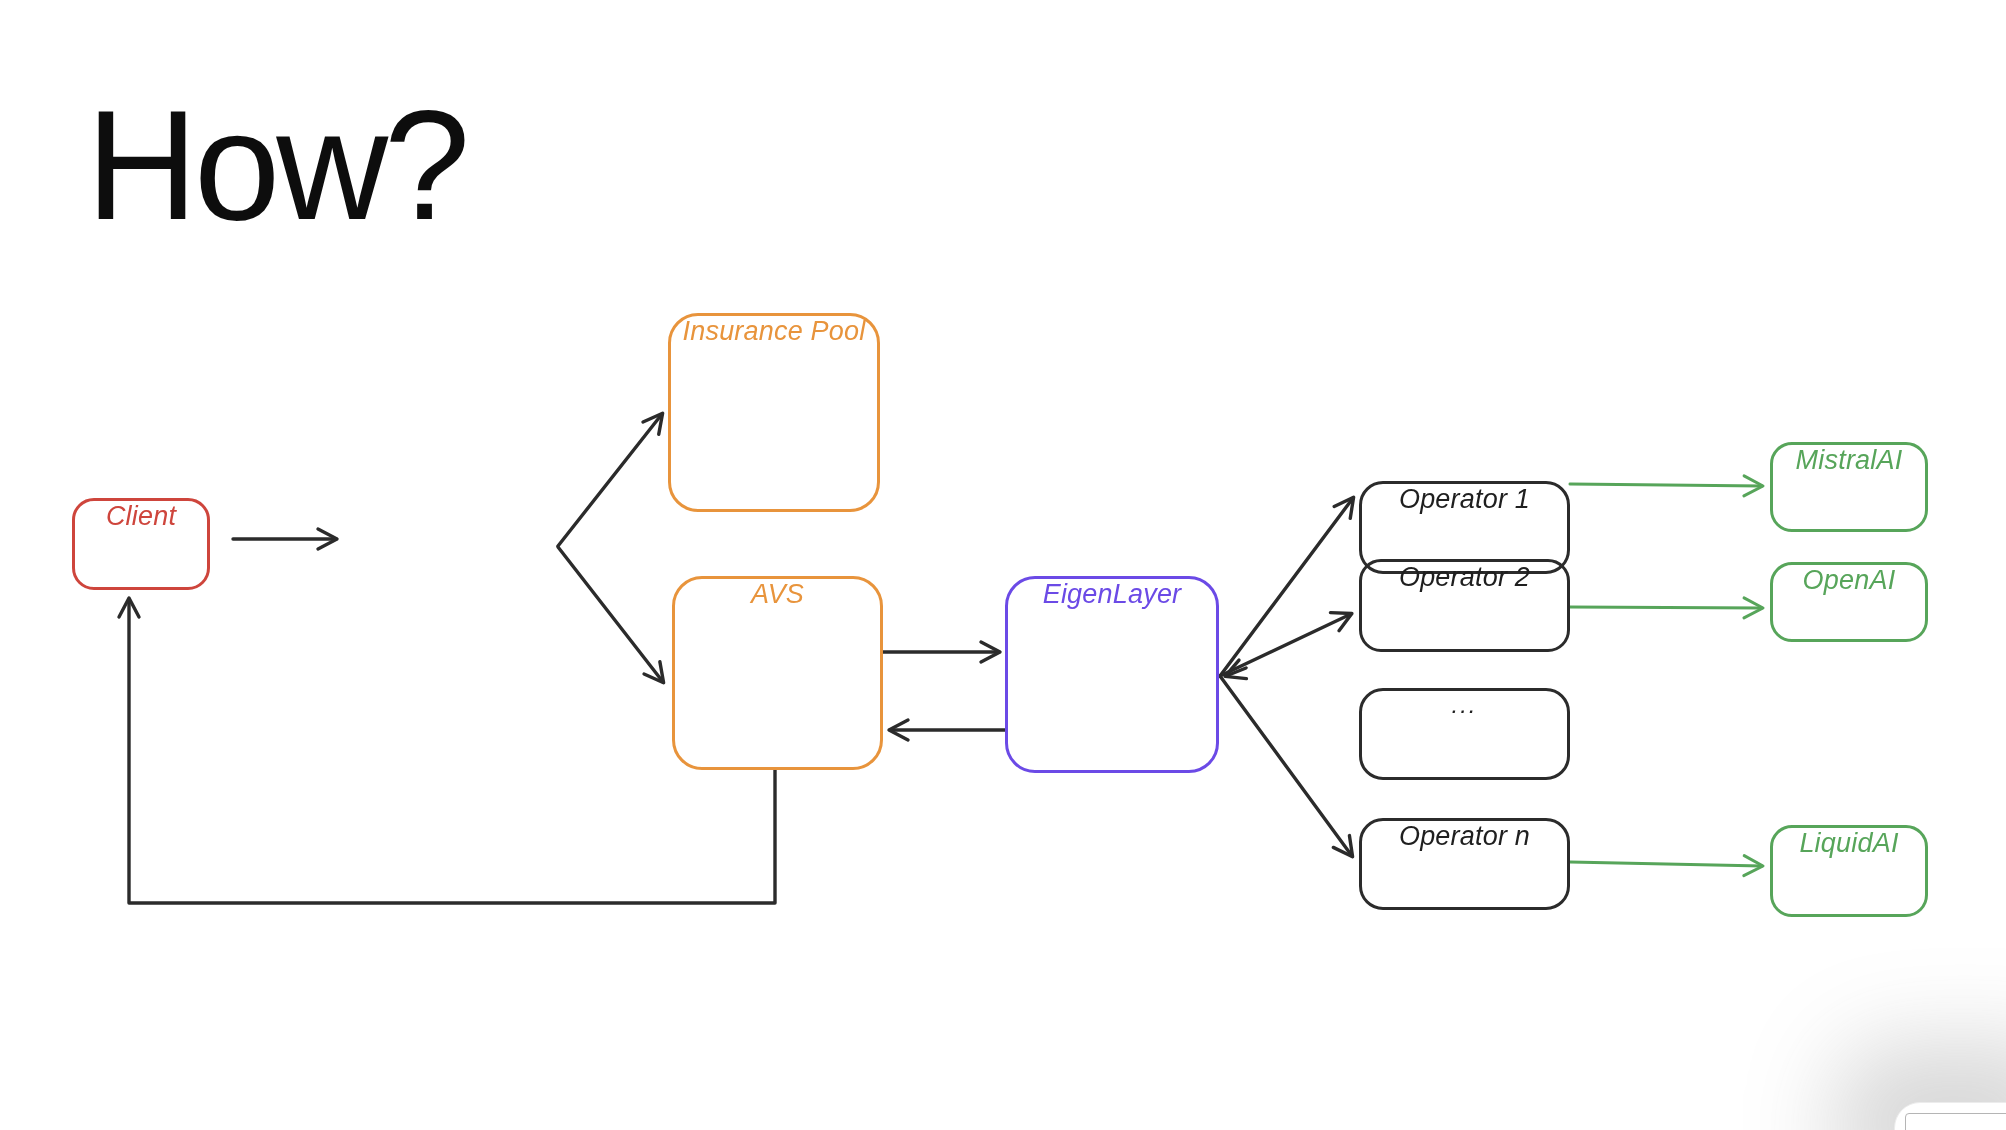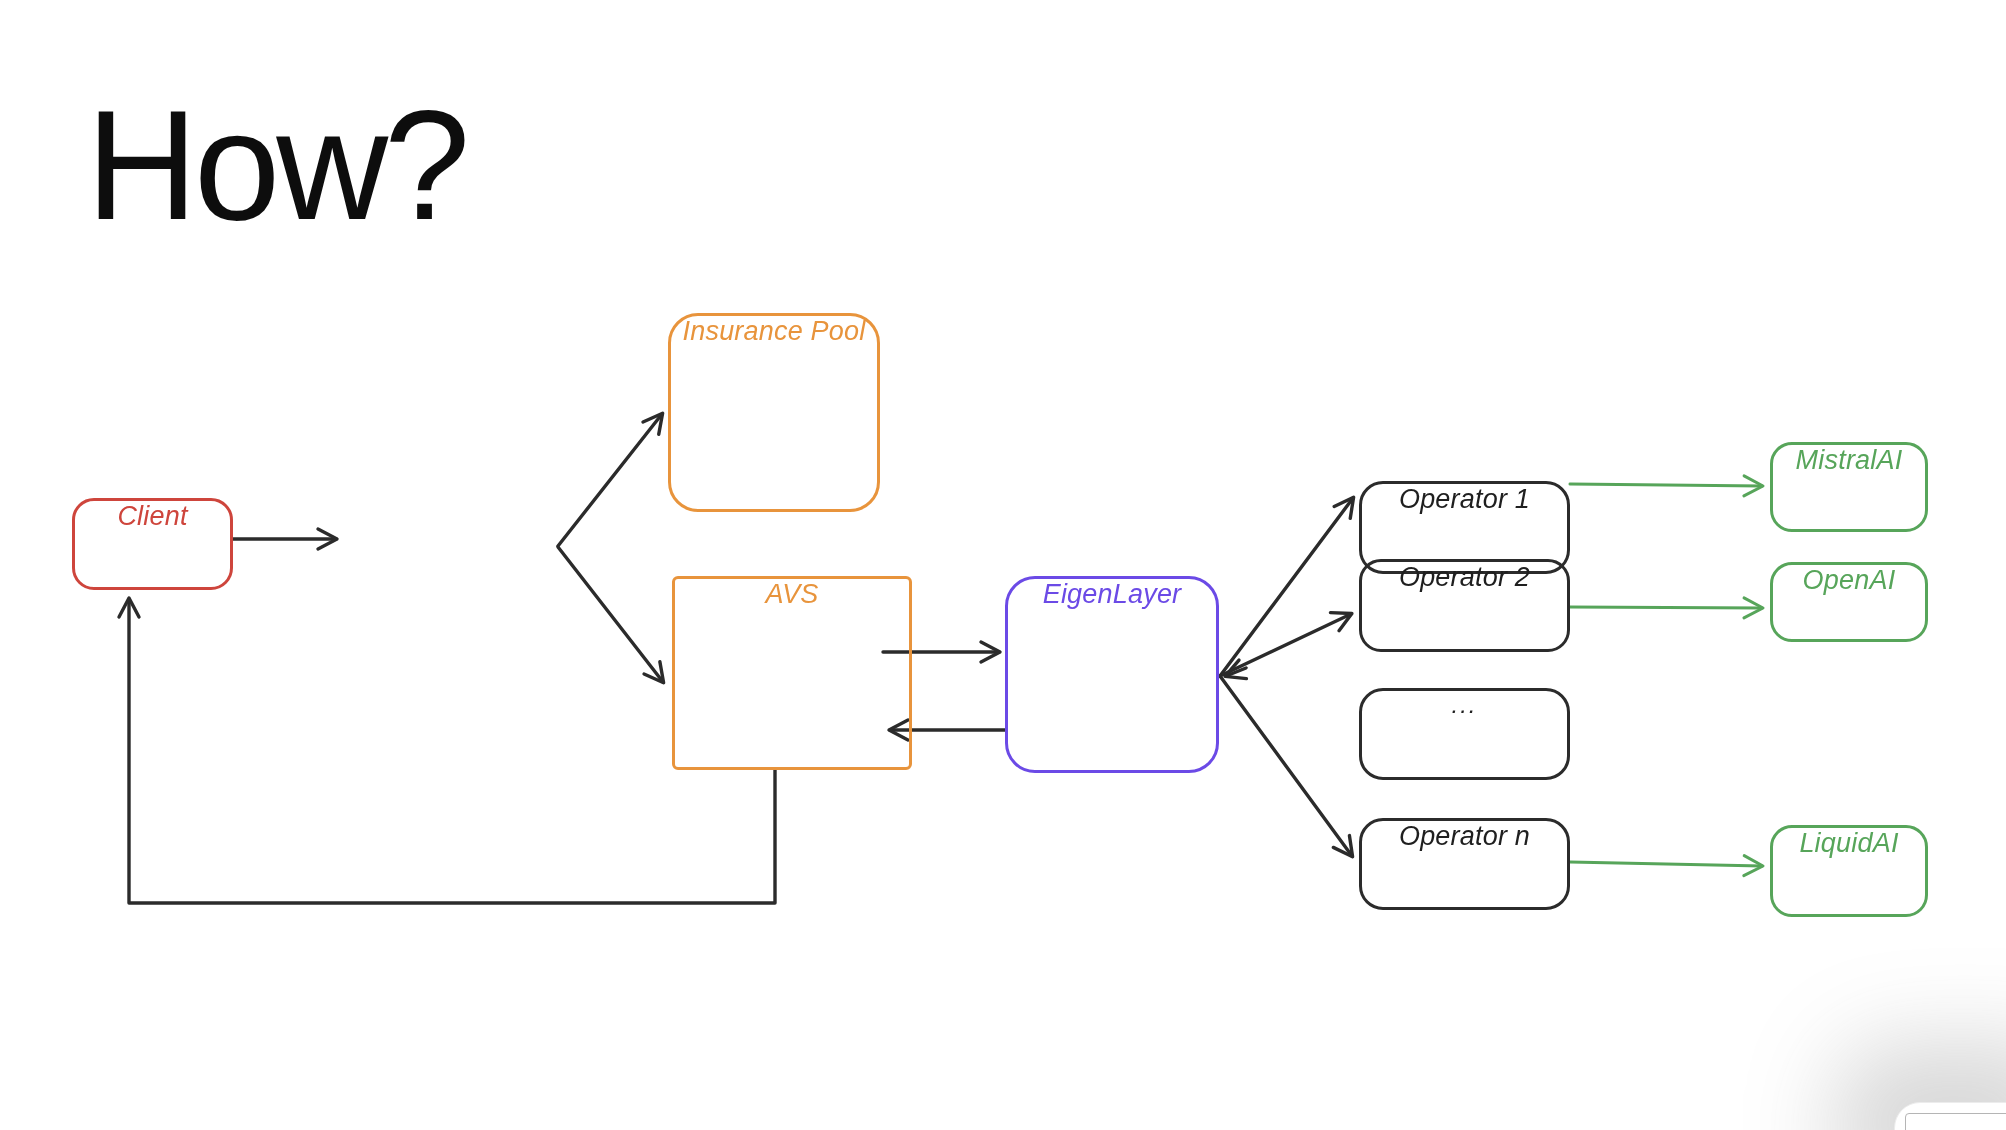--- a/index.html
+++ b/index.html
@@ -10,28 +10,28 @@
   #title{
     position:absolute;left:86px;top:88px;
     font-size:155px;line-height:1;font-weight:500;letter-spacing:-4px;
     color:#0d0d0d;
   }
   .node{
     position:absolute;box-sizing:border-box;
     display:flex;align-items:flex-start;justify-content:center;
     font-size:27px;letter-spacing:.2px;background:transparent;font-style:italic;
   }
-  .n-client{left:72px;top:498px;width:161px;height:92px;
+  .n-client{left:72px;top:498px;width:138px;height:92px;
     border:3px solid var(--red,#ce453c);border-radius:22px;color:var(--red,#ce453c);}
   .n-chatbot{left:342px;top:445px;width:215px;height:195px;
     border:3px dashed var(--dark,#2b2b2b);border-radius:30px;color:#262626;}
   .n-insurance{left:668px;top:313px;width:212px;height:199px;
     border:3px solid var(--orange,#e8943c);border-radius:30px;color:var(--orange,#e8943c);}
-  .n-avs{left:672px;top:576px;width:240px;height:194px;
-    border:3px solid var(--orange,#e8943c);border-radius:6px;color:var(--orange,#e8943c);}
+  .n-avs{left:672px;top:576px;width:211px;height:194px;
+    border:3px solid var(--orange,#e8943c);border-radius:30px;color:var(--orange,#e8943c);}
   .n-eigen{left:1005px;top:576px;width:214px;height:197px;
     border:3px solid var(--purple,#6b4ae6);border-radius:30px;color:var(--purple,#6b4ae6);}
   .n-op{left:1359px;width:211px;border:3px solid var(--dark,#2b2b2b);
     border-radius:24px;color:#1f1f1f;}
   .n-op1{top:437px;height:93px;margin-top:44px;}
   .n-op2{top:559px;height:93px;border-radius:22px;}
   .n-opdots{top:688px;height:92px;font-size:24px;letter-spacing:2px;}
   .n-opn{top:818px;height:92px;}
   .n-ai{left:1770px;width:158px;border:3px solid var(--green,#57a55a);
     border-radius:22px;color:var(--green,#57a55a);}

